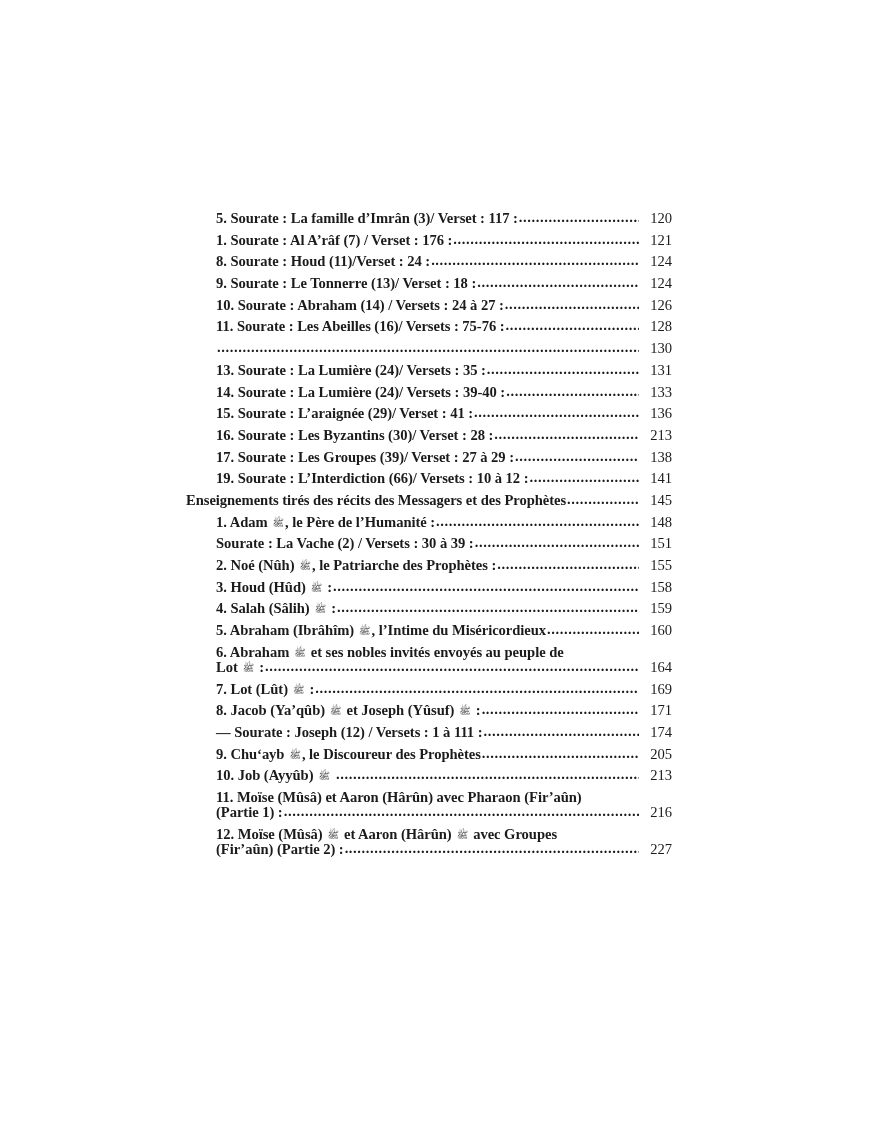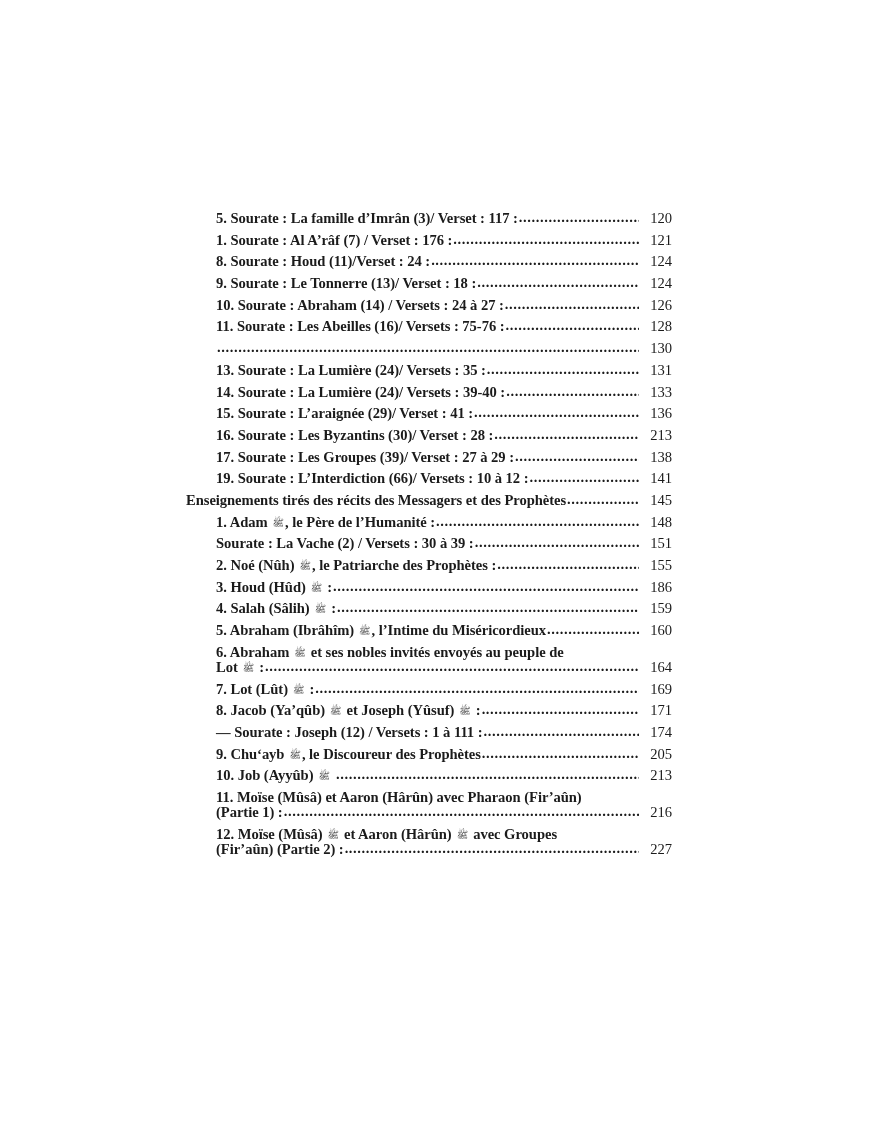--- a/index.html
+++ b/index.html
@@ -191,21 +191,21 @@
 
     <div class="toc-row lvl-sub">
       <span class="label"><span>2. Noé (Nûh)</span><span class="sp"></span><span class="hon">ﷺ</span><span>, le Patriarche des Prophètes :</span></span>
       <span class="dots"></span>
       <span class="pnum">155</span>
     </div>
 
     <div class="toc-row lvl-sub">
       <span class="label"><span>3. Houd (Hûd)</span><span class="sp"></span><span class="hon">ﷺ</span><span class="sp"></span><span>:</span></span>
       <span class="dots"></span>
-      <span class="pnum">186</span>
+      <span class="pnum">158</span>
     </div>
 
     <div class="toc-row lvl-sub">
       <span class="label"><span>4. Salah (Sâlih)</span><span class="sp"></span><span class="hon">ﷺ</span><span class="sp"></span><span>:</span></span>
       <span class="dots"></span>
       <span class="pnum">159</span>
     </div>
 
     <div class="toc-row lvl-sub">
       <span class="label"><span>5. Abraham (Ibrâhîm)</span><span class="sp"></span><span class="hon">ﷺ</span><span>, l’Intime du Miséricordieux</span></span>

